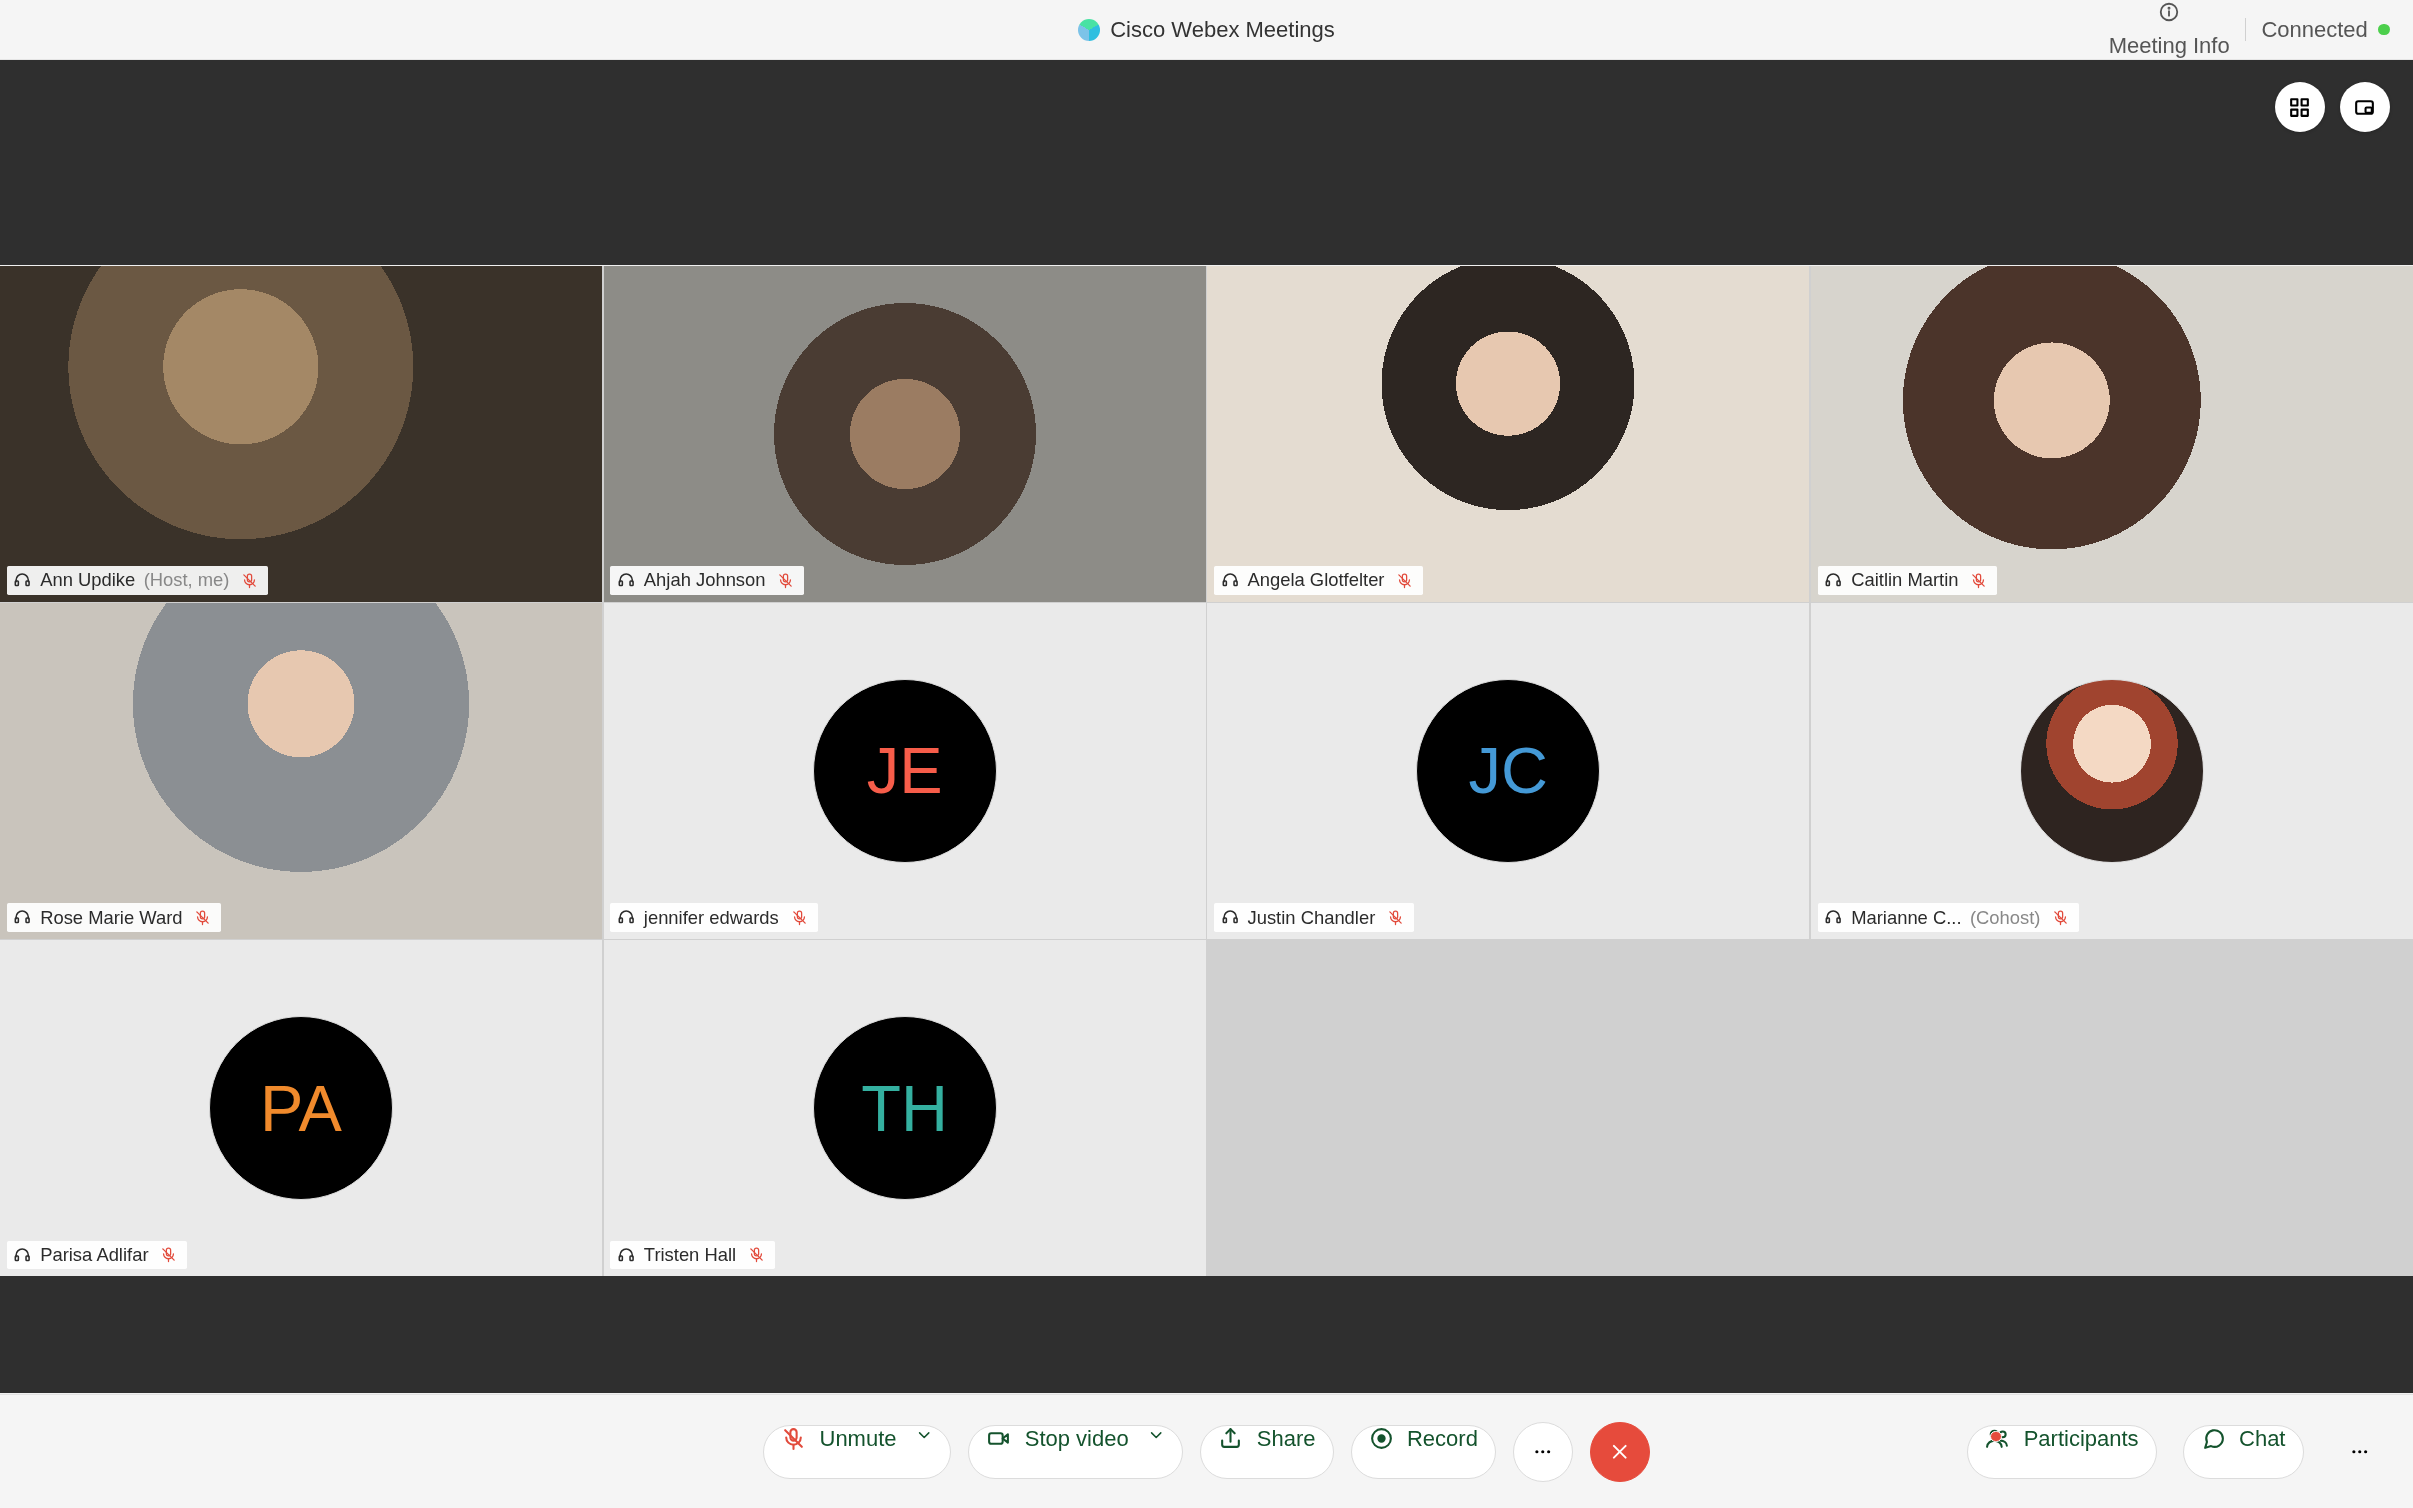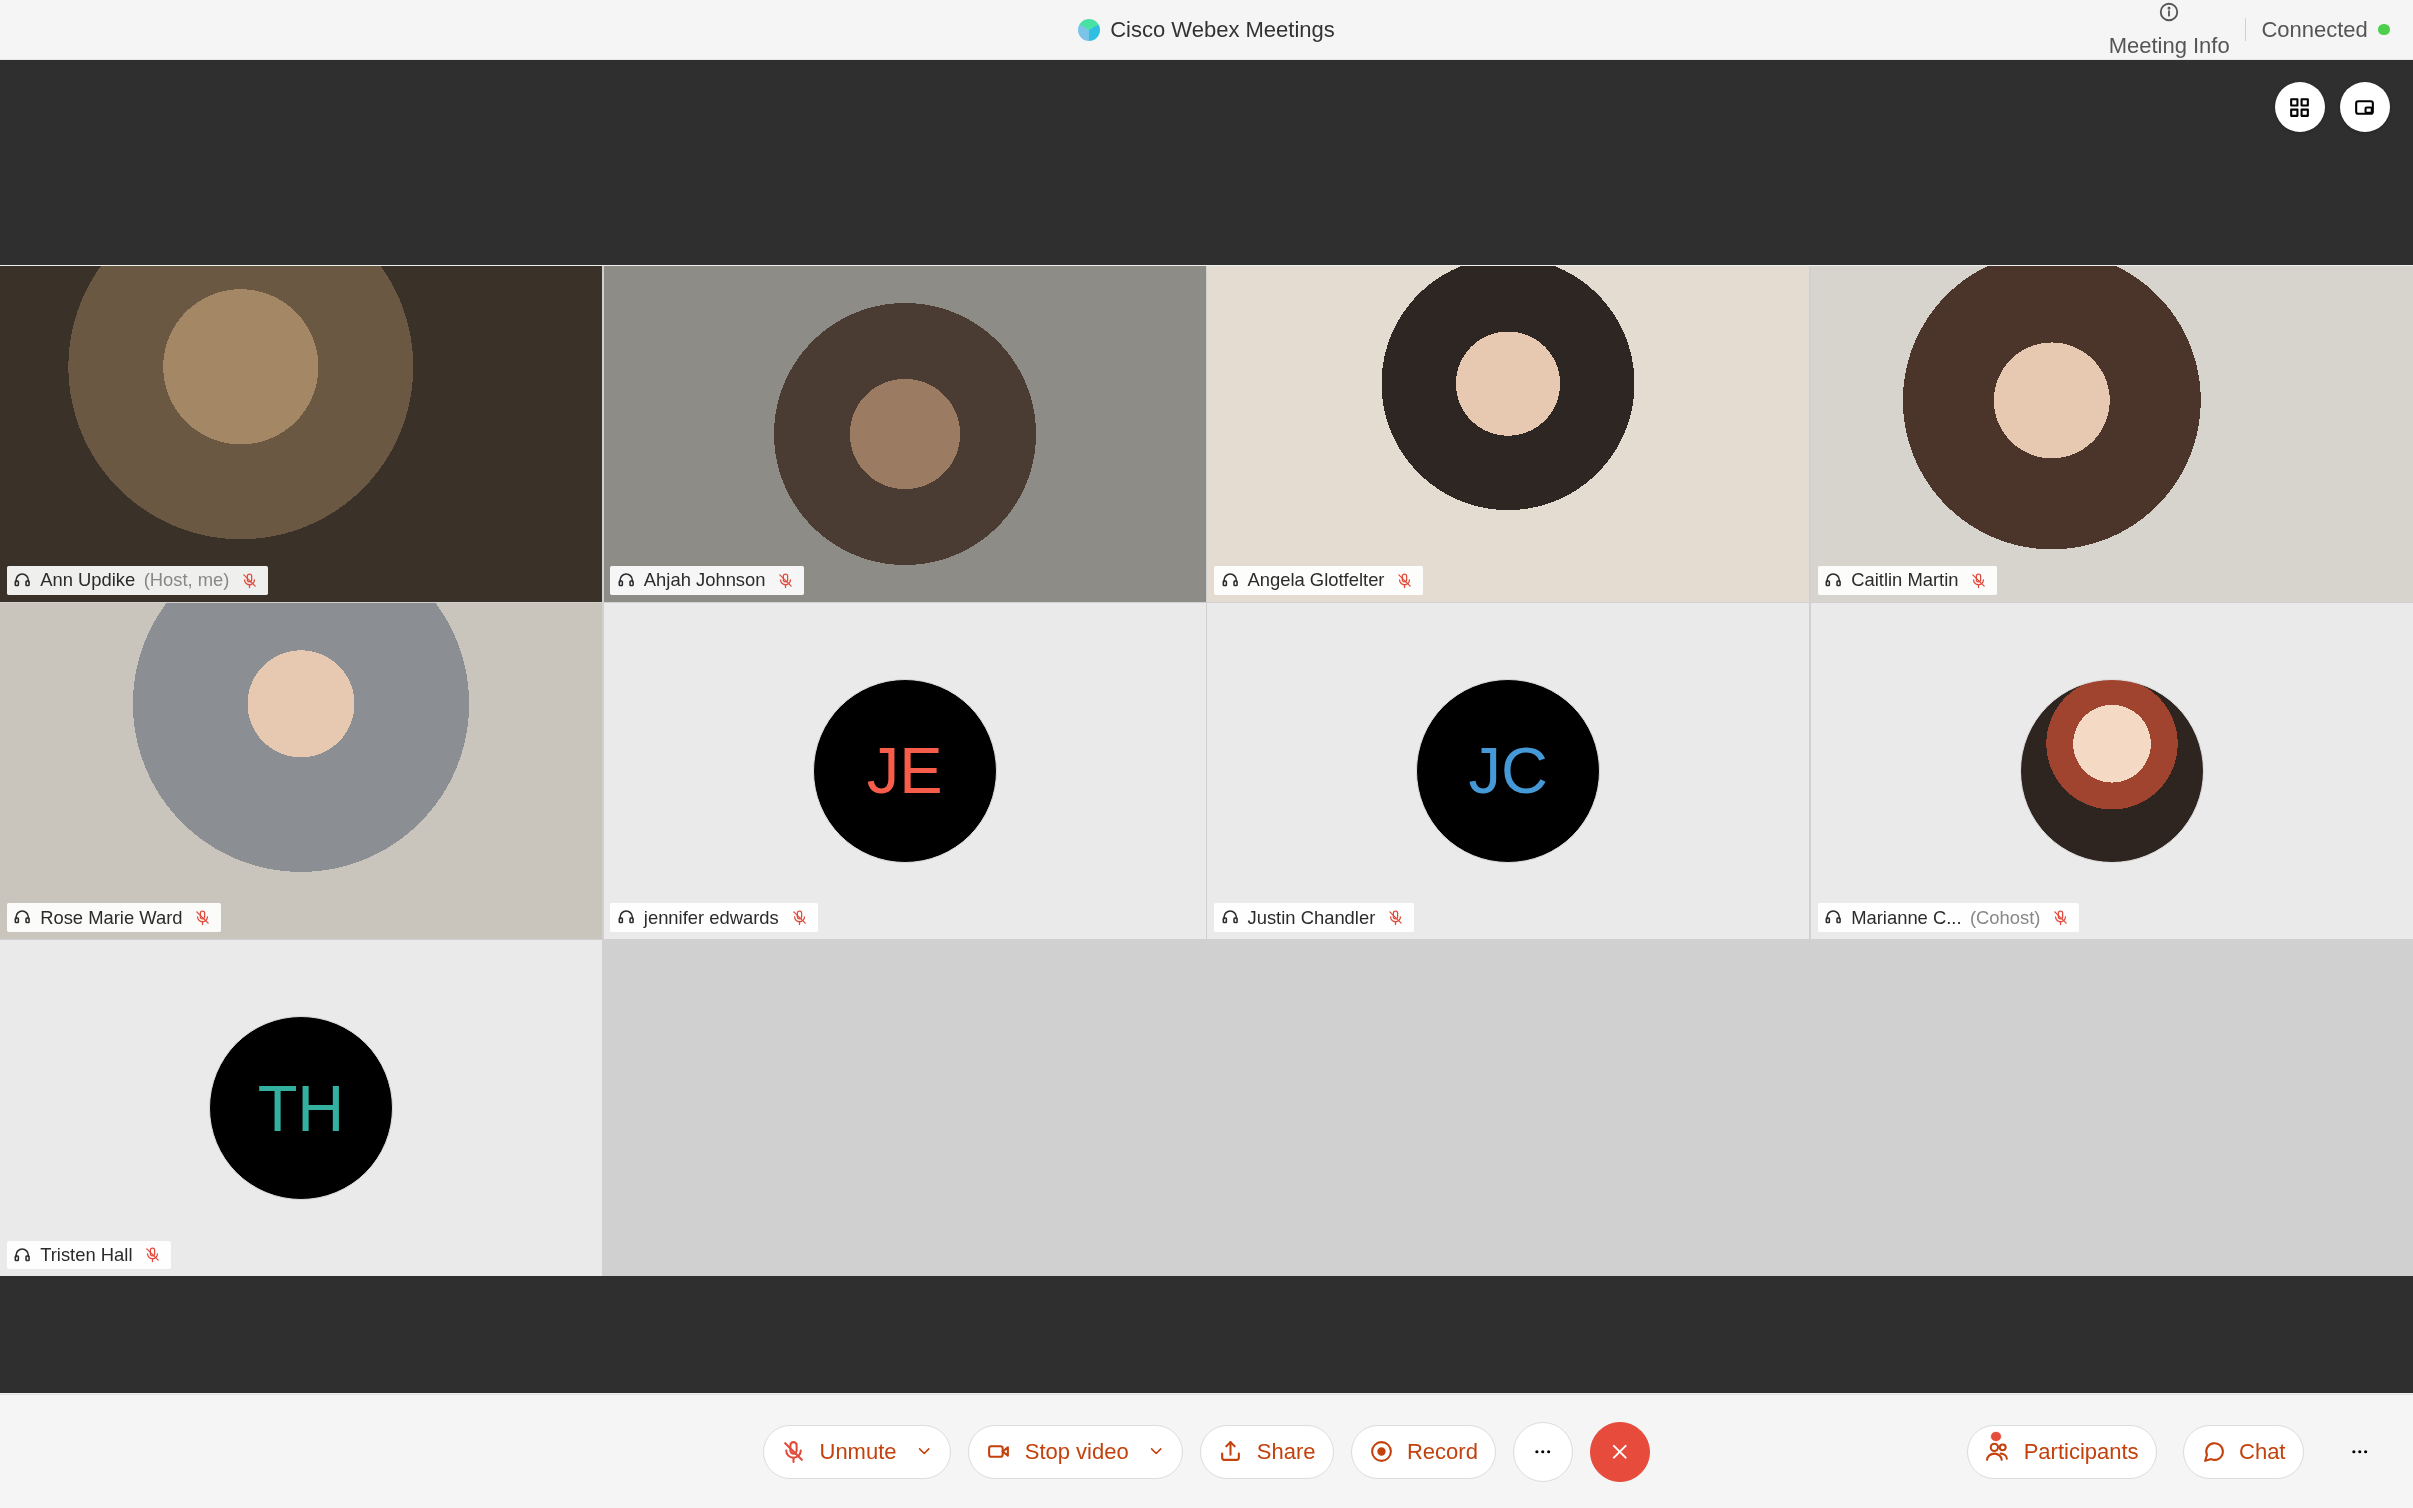--- a/index.html
+++ b/index.html
@@ -143,24 +143,24 @@
     justify-content: center;
   }
   .ctrl-cluster {
     display: flex; align-items: center; gap: 17px;
   }
   .pill {
     height: 54px;
     border-radius: 34px;
     background: #fff;
     border: 0.8px solid #dcdcdc;
-    display: flex; align-items: center;
+    display: flex; 
     padding: 0 17px;
     gap: 13.4px;
-    font-size: 22px; color: #c2410c;
+    font-size: 22px; color: #14532d;
     cursor: pointer;
   }
   .pill svg { width: 25px; height: 25px; }
   .pill .chev { width: 18.4px; height: 18.4px; margin-left: 5px; }
   .circ-btn {
     width: 60px; height: 60px; border-radius: 50%;
     display: flex; align-items: center; justify-content: center;
     background: #fff; border: 0.8px solid #dcdcdc; cursor: pointer;
   }
   .circ-btn svg { width: 23.5px; height: 23.5px; }
@@ -368,20 +368,37 @@
       <span class="role">(Cohost)</span>
       <svg class="mute-ico" viewBox="0 0 24 24" style="color:#e24b3c">
           <path d="M12 3a3 3 0 0 1 3 3v5a3 3 0 0 1-6 0V6a3 3 0 0 1 3-3z"></path>
           <path d="M5 11a7 7 0 0 0 14 0"></path>
           <line x1="12" y1="18" x2="12" y2="22"></line>
           <line x1="4" y1="4" x2="20" y2="20"></line>
         </svg>
     </div>
   </div>
 
+  <div class="tile">
+    <div class="placeholder-avatar avatar-PA">PA</div>
+    <div class="nameplate">
+      <svg class="headset-ico" viewBox="0 0 24 24">
+          <path d="M4 14v-2a8 8 0 0 1 16 0v2"></path>
+          <rect x="3" y="13" width="4" height="6" rx="1"></rect>
+          <rect x="17" y="13" width="4" height="6" rx="1"></rect>
+        </svg>
+      <span>Parisa Adlifar</span>
+      <svg class="mute-ico" viewBox="0 0 24 24" style="color:#e24b3c">
+          <path d="M12 3a3 3 0 0 1 3 3v5a3 3 0 0 1-6 0V6a3 3 0 0 1 3-3z"></path>
+          <path d="M5 11a7 7 0 0 0 14 0"></path>
+          <line x1="12" y1="18" x2="12" y2="22"></line>
+          <line x1="4" y1="4" x2="20" y2="20"></line>
+        </svg>
+    </div>
+  </div>
 
   <div class="tile">
     <div class="placeholder-avatar avatar-TH">TH</div>
     <div class="nameplate">
       <svg class="headset-ico" viewBox="0 0 24 24">
           <path d="M4 14v-2a8 8 0 0 1 16 0v2"></path>
           <rect x="3" y="13" width="4" height="6" rx="1"></rect>
           <rect x="17" y="13" width="4" height="6" rx="1"></rect>
         </svg>
       <span>Tristen Hall</span>

